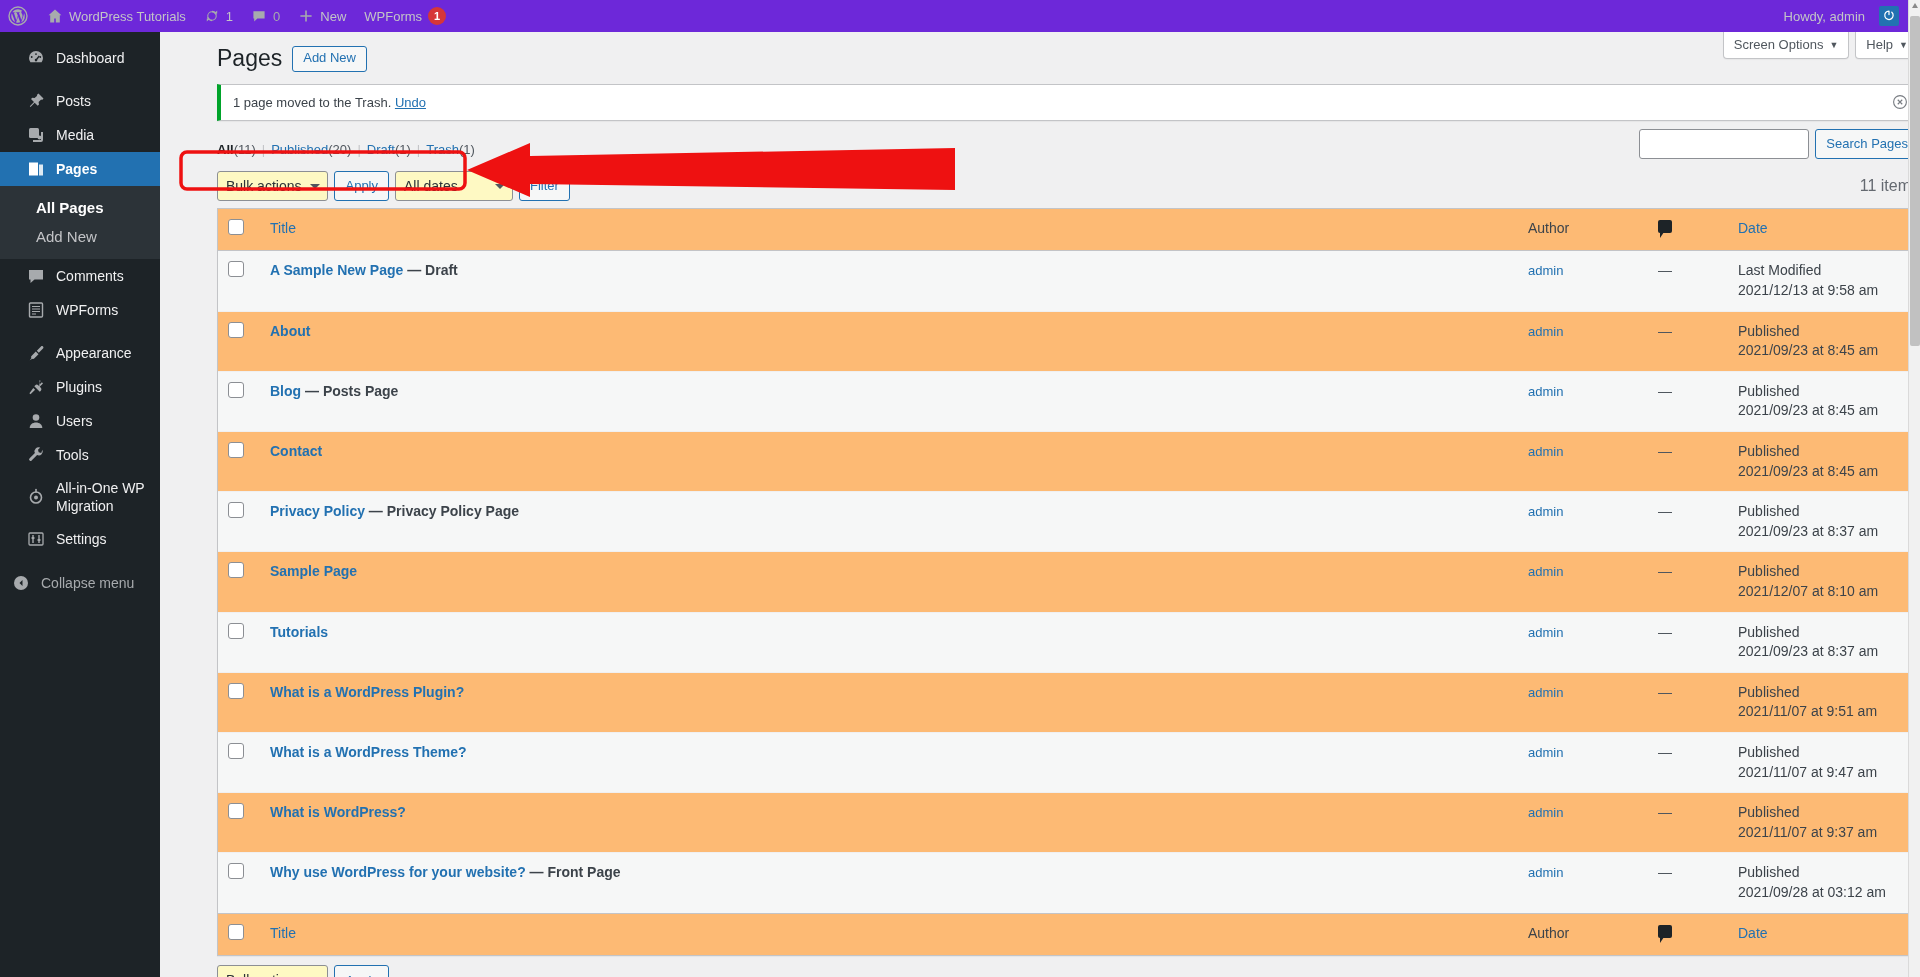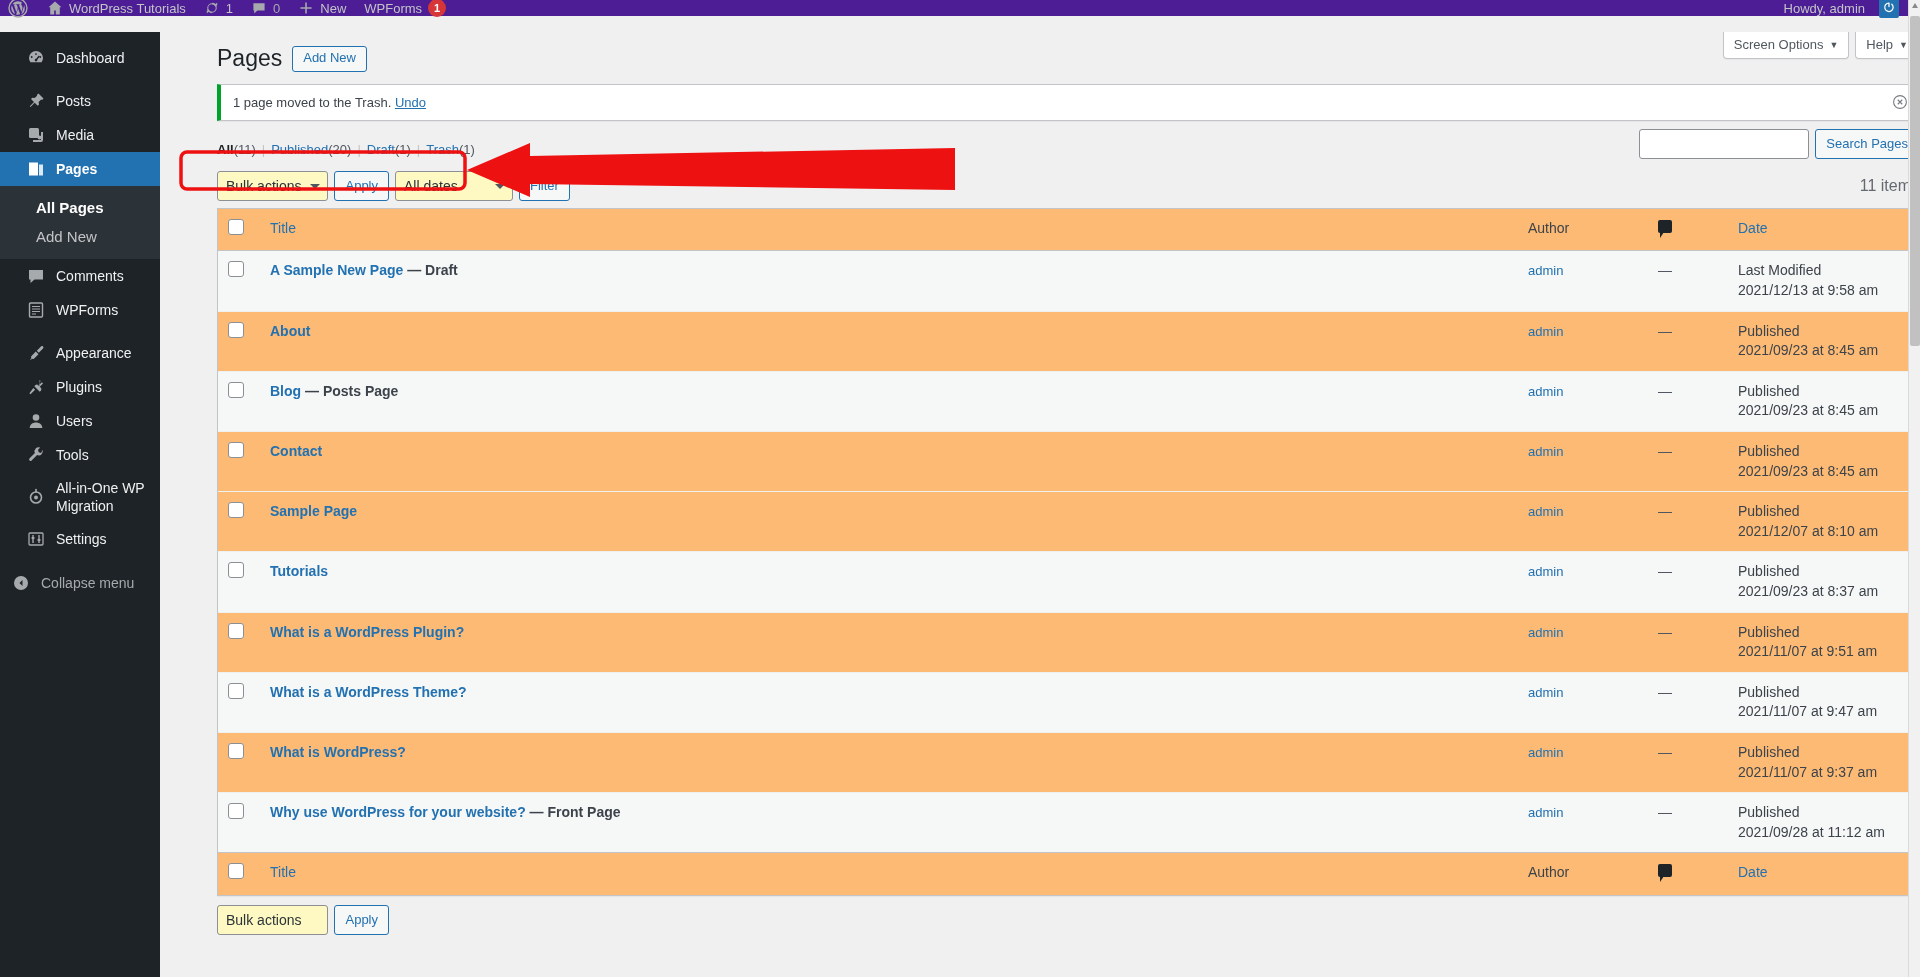--- a/index.html
+++ b/index.html
@@ -9,22 +9,22 @@
     background: #f0f0f1;
     font-family: "Liberation Sans", sans-serif;
     font-size: 13px;
     color: #3c434a;
   }
   a { text-decoration: none; color: #2271b1; }
 
   
   #adminbar {
     position: absolute; top: 0; left: 0;
-    width: 1908px; height: 16px;
-    background: #4c1d95;
+    width: 1908px; height: 32px;
+    background: #6d28d9;
     color: #c3c4c7;
     display: flex; align-items: center;
     font-size: 13px;
     z-index: 50;
   }
   .ab-item {
     display: flex; align-items: center; gap: 6px;
     height: 32px; padding: 0 9px;
     color: #c3c4c7; white-space: nowrap;
   }
@@ -606,20 +606,30 @@
           <tr class="">
             <td class="col-cb"><span class="cb"></span></td>
             <td class="col-title"><a class="row-title">Contact</a></td>
             <td class="col-author"><a>admin</a></td>
             <td class="col-comments">—</td>
             <td class="col-date">
               <span class="date-line">Published</span>
               <span class="date-line">2021/09/23 at 8:45 am</span>
             </td>
           </tr>
+          <tr class="alt">
+            <td class="col-cb"><span class="cb"></span></td>
+            <td class="col-title"><a class="row-title">Privacy Policy</a><span class="post-state"> — Privacy Policy Page</span></td>
+            <td class="col-author"><a>admin</a></td>
+            <td class="col-comments">—</td>
+            <td class="col-date">
+              <span class="date-line">Published</span>
+              <span class="date-line">2021/09/23 at 8:37 am</span>
+            </td>
+          </tr>
           <tr class="">
             <td class="col-cb"><span class="cb"></span></td>
             <td class="col-title"><a class="row-title">Sample Page</a></td>
             <td class="col-author"><a>admin</a></td>
             <td class="col-comments">—</td>
             <td class="col-date">
               <span class="date-line">Published</span>
               <span class="date-line">2021/12/07 at 8:10 am</span>
             </td>
           </tr>
@@ -663,21 +673,21 @@
               <span class="date-line">2021/11/07 at 9:37 am</span>
             </td>
           </tr>
           <tr class="alt">
             <td class="col-cb"><span class="cb"></span></td>
             <td class="col-title"><a class="row-title">Why use WordPress for your website?</a><span class="post-state"> — Front Page</span></td>
             <td class="col-author"><a>admin</a></td>
             <td class="col-comments">—</td>
             <td class="col-date">
               <span class="date-line">Published</span>
-              <span class="date-line">2021/09/28 at 11:12 am</span>
+              <span class="date-line">2021/09/28 at 03:12 am</span>
             </td>
           </tr>
         </tbody>
       <tfoot>
         <tr>
           <th class="col-cb">
             <span class="cb"></span>
           </th>
           <th class="col-title">
             <a>Title</a>

